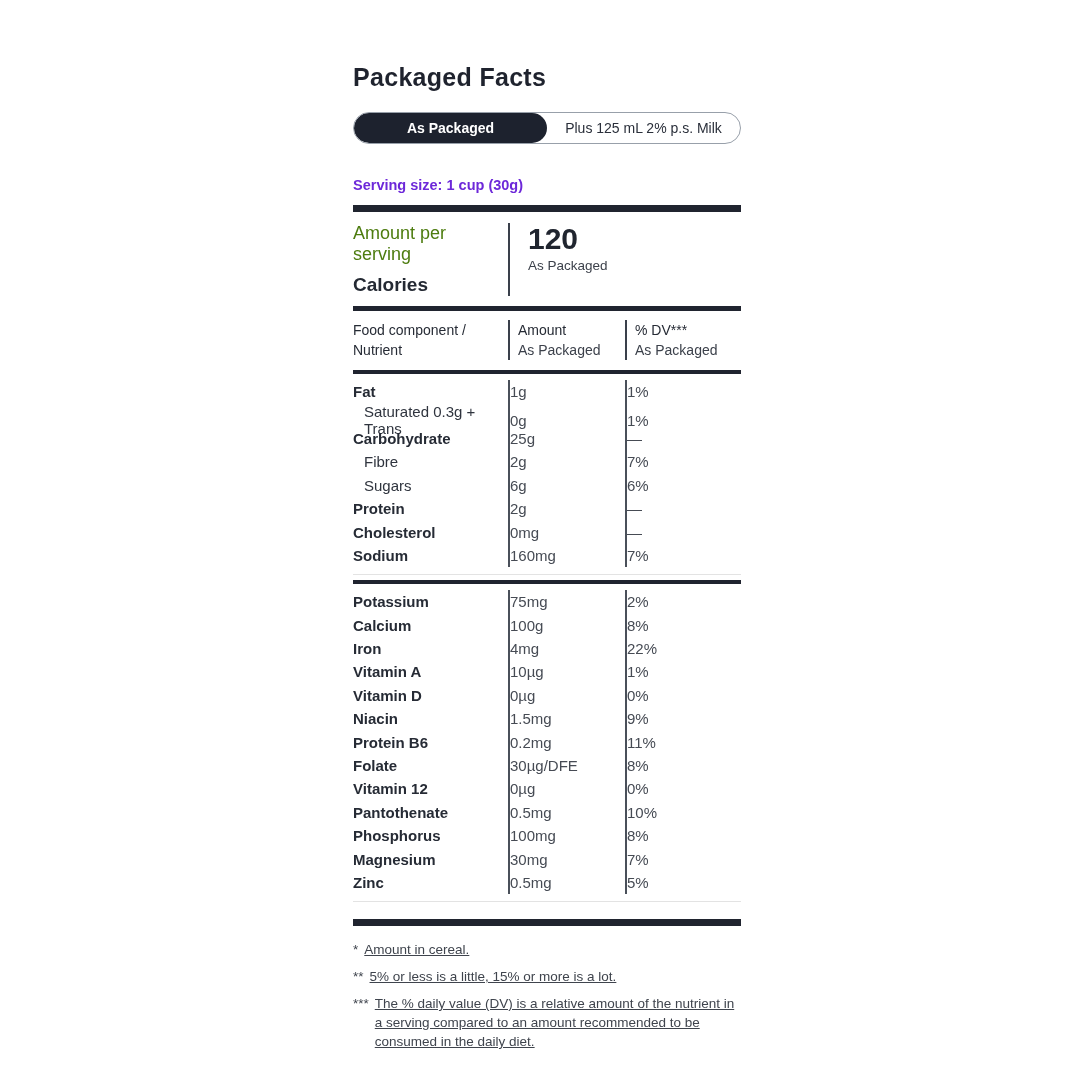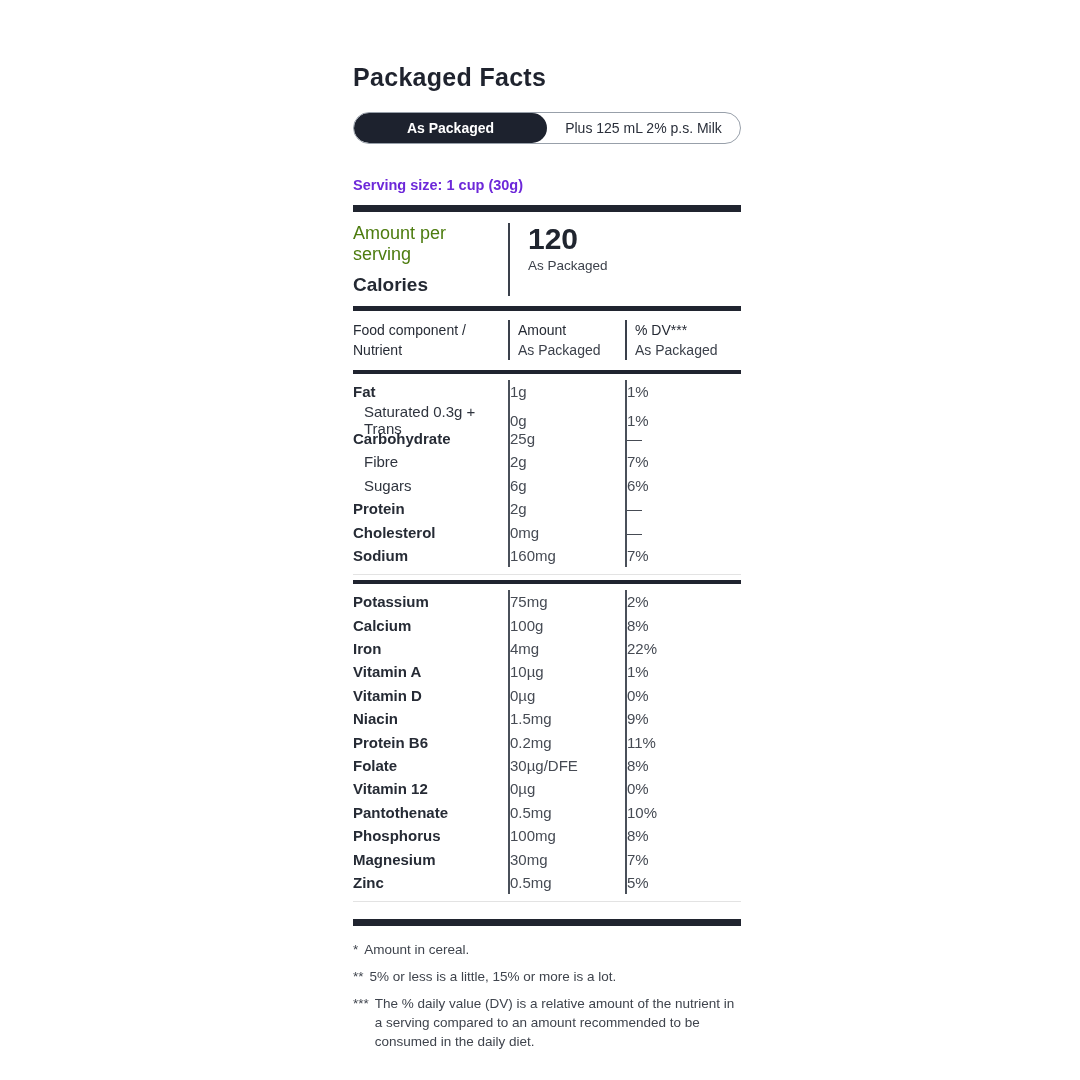--- a/index.html
+++ b/index.html
@@ -111,21 +111,21 @@
   
   .footnotes { margin-top: 14px; }
   .fn {
     display: flex;
     font-size: 13.5px;
     line-height: 19px;
     color: #3f444d;
     margin-top: 8px;
   }
   .fn .mark { margin-right: 6px; white-space: nowrap; }
-  .fn .txt { flex: 1; max-width: 362px; }
+  .fn .txt { flex: 1; max-width: 362px; text-decoration: underline; }
 </style>
 </head>
 <body>
 
 <div class="sheet">
 
   <div class="title">Packaged Facts</div>
 
   <div class="toggle">
     <div class="seg selected">

